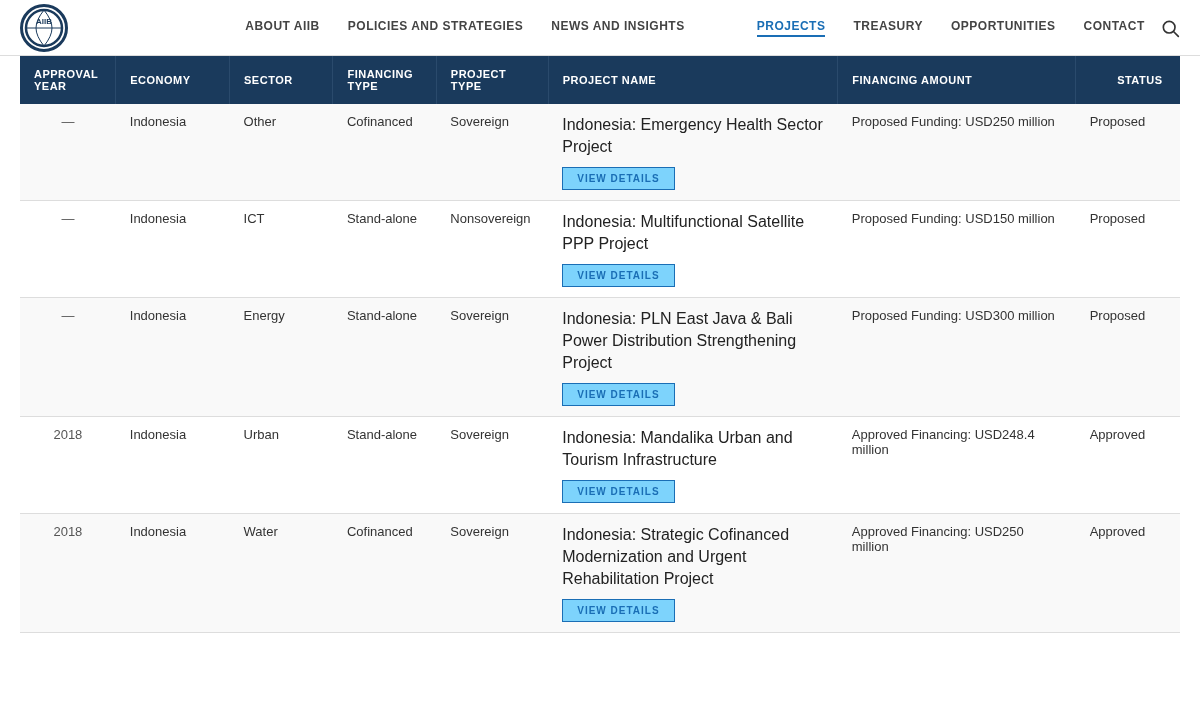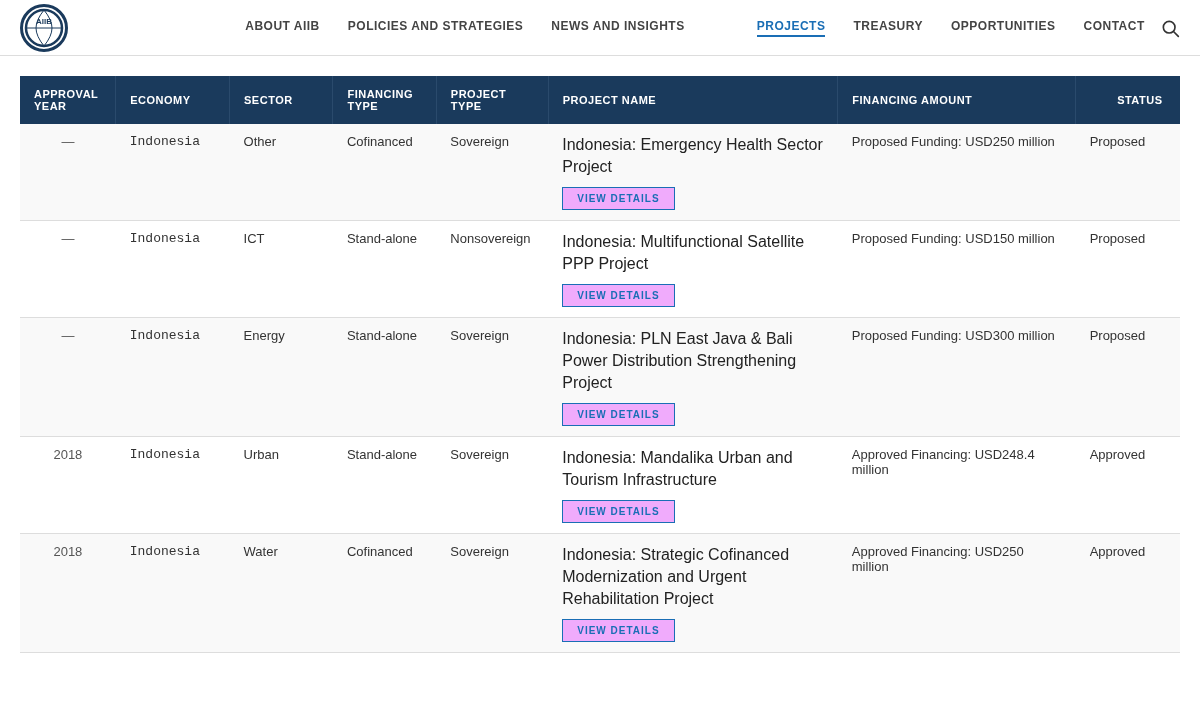--- a/index.html
+++ b/index.html
@@ -70,21 +70,20 @@
       display: flex;
       align-items: center;
       cursor: pointer;
       margin-left: 10px;
     }
     .search-icon-wrap svg { width: 20px; height: 20px; }
 
     
     .table-wrapper {
       padding: 0 20px;
-      margin-top: 20px;
     }
     table {
       width: 100%;
       border-collapse: collapse;
       margin-top: 0;
     }
     thead tr {
       background: #1a3a5c;
       color: #fff;
     }
@@ -104,21 +103,21 @@
     }
     tbody tr:nth-child(odd) { background: #f9f9f9; }
     tbody tr:nth-child(even) { background: #fff; }
 
     td {
       padding: 10px 14px;
       vertical-align: top;
       font-size: 13px;
     }
     td.approval-year { width: 90px; text-align: center; color: #555; }
-    td.economy { width: 110px; font-family: Liberation Mono, monospace; }
+    td.economy { width: 110px; }
     td.sector { width: 100px; }
     td.financing-type { width: 100px; }
     td.project-type { width: 90px; }
     td.project-name { width: 280px; }
     td.financing-amount { width: 230px; }
     td.status { width: 100px; }
 
     .project-name-text {
       font-size: 16px;
       color: #222;
@@ -128,21 +127,21 @@
     .view-details-btn {
       display: inline-block;
       border: 1px solid #1a6eb5;
       color: #1a6eb5;
       font-size: 10px;
       font-weight: bold;
       letter-spacing: 1px;
       text-transform: uppercase;
       padding: 5px 14px;
       cursor: pointer;
-      background: #f0abfc;
+      background: #7dd3fc;
       text-decoration: none;
     }
   </style>
 </head>
 <body>
 
 <header class="header">
   <div class="logo-area">
     <div class="logo-circle">
       <svg width="40" height="40" viewBox="0 0 40 40">

